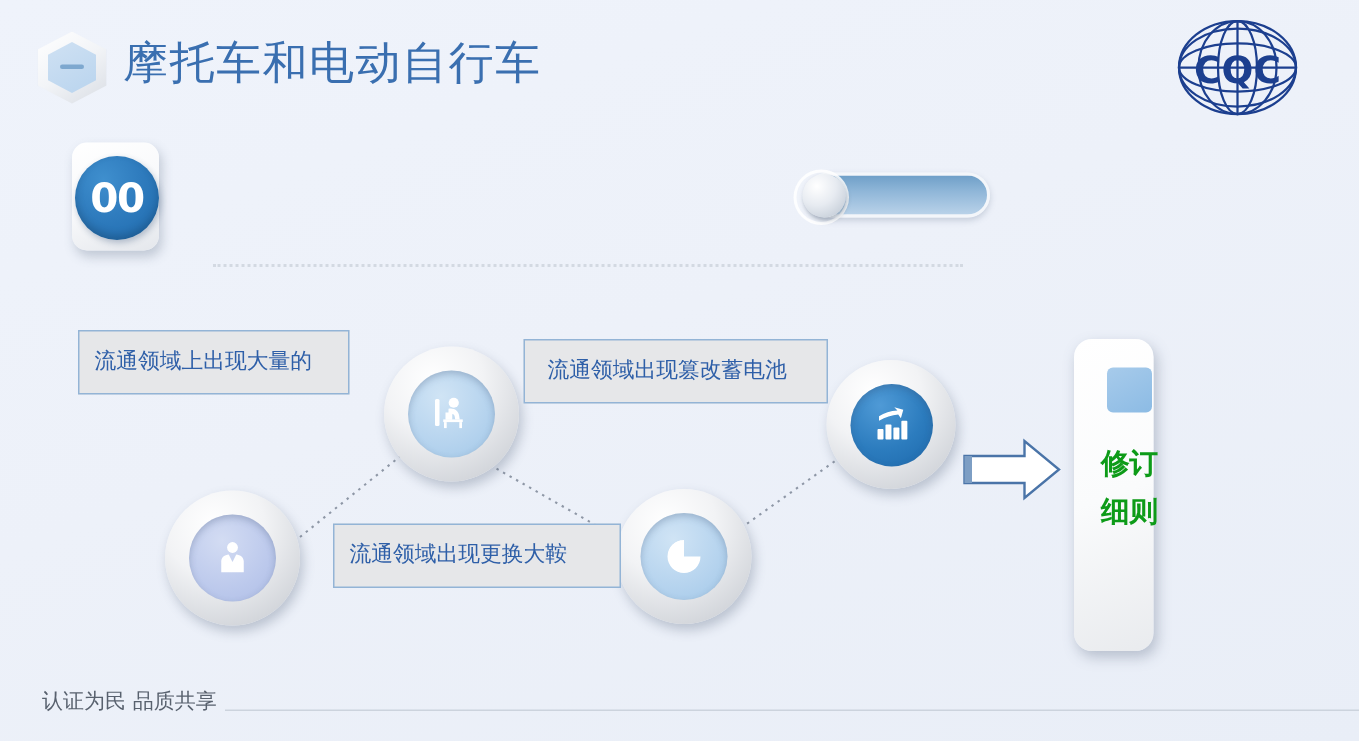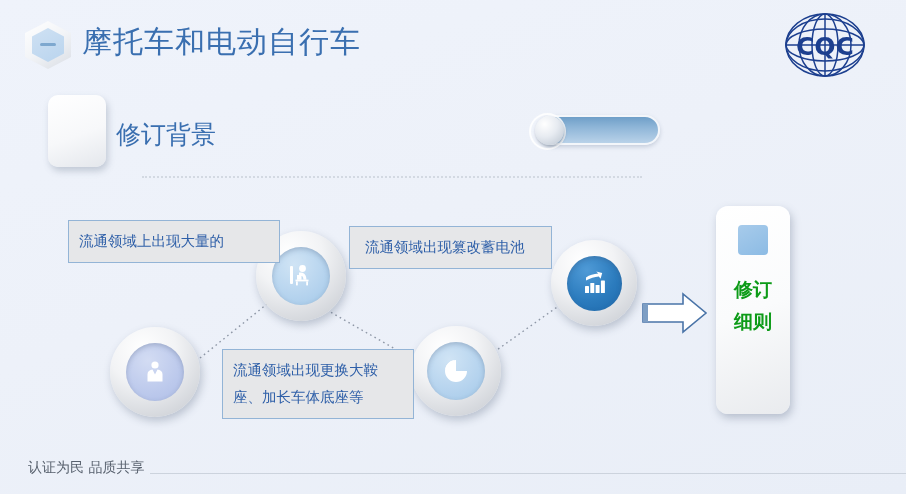--- a/index.html
+++ b/index.html
@@ -174,35 +174,35 @@
   .tbox {
     position: absolute;
     background: #e6e7e9;
     border: 1px solid #93b4d6;
     color: #2e5fa8;
     font-size: 14.5px;
     line-height: 27px;
     padding: 7px 10px;
     font-family: "DejaVu Sans", "Liberation Sans", sans-serif;
   }
-  #tbox1 { left: 68px; top: 220px; width: 212px; }
+  #tbox1 { left: 52px; top: 220px; width: 181px; }
   #tbox2 { left: 349px; top: 226px; width: 203px; padding-left: 15px; }
   #tbox3 { left: 222px; top: 349px; width: 192px; }
 
   
   .conn { position: absolute; pointer-events: none; }
 
   
   .arrow-svg { position: absolute; left: 641px; top: 291px; }
 
   
   .result-panel {
     position: absolute;
-    left: 716px; top: 206px;
-    width: 74px; height: 208px;
+    left: 716px; top: 226px;
+    width: 53px; height: 208px;
     border-radius: 12px;
     background: linear-gradient(160deg,#ffffff 0%,#fafbfc 50%,#e9ebee 100%);
     box-shadow: 2px 4px 9px rgba(85,100,125,0.35);
   }
   .result-chip {
     position: absolute;
     left: 22px; top: 19px;
     width: 30px; height: 30px;
     border-radius: 4px;
     background: linear-gradient(150deg,#a7cbeb 0%,#8cbbe4 100%);
@@ -256,21 +256,21 @@
       <ellipse cx="49" cy="35" rx="13" ry="31"></ellipse>
       <line x1="49" y1="4" x2="49" y2="66"></line>
       <ellipse cx="49" cy="35" rx="39" ry="16"></ellipse>
       <ellipse cx="49" cy="35" rx="39" ry="26"></ellipse>
       <line x1="10" y1="35" x2="88" y2="35"></line>
     </g>
     <text x="49" y="45" text-anchor="middle" font-family="DejaVu Sans, sans-serif" font-size="25" font-weight="bold" fill="#1c3f8f">CQC</text>
   </svg>
 
   <div class="sec-plate"></div>
-  <div class="sec-label">修订背景</div>
+  <div class="sec-num">00</div>
   <div class="sec-dotted"></div>
 
   <div class="toggle-wrap">
     <div class="toggle-track"></div>
     <div class="toggle-ring"></div>
     <div class="toggle-knob"></div>
   </div>
 
   <svg class="conn" style="left:0;top:0;width:906px;height:494px;">
     <line x1="200" y1="358" x2="272" y2="300" stroke="#8e97a6" stroke-width="1.4" stroke-dasharray="1.6 3.4"></line>
@@ -331,21 +331,20 @@
   </div>
 
   <div class="tbox" id="tbox1">
     <div>流通领域上出现大量的</div>
   </div>
   <div class="tbox" id="tbox2">
     <div>流通领域出现篡改蓄电池</div>
   </div>
   <div class="tbox" id="tbox3">
     <div>流通领域出现更换大鞍</div>
-    <div>座、加长车体底座等</div>
   </div>
 
   <svg class="arrow-svg" width="68" height="44" viewBox="0 0 68 44">
     <path d="M2 13 H42 V3 L65 22 L42 41 V31 H2 Z" fill="#ffffff" stroke="#4a74a8" stroke-width="1.6"></path>
     <rect x="2" y="13" width="5" height="18" fill="#7d9ec4"></rect>
   </svg>
 
   <div class="result-panel">
     <div class="result-chip"></div>
     <div class="result-text">

